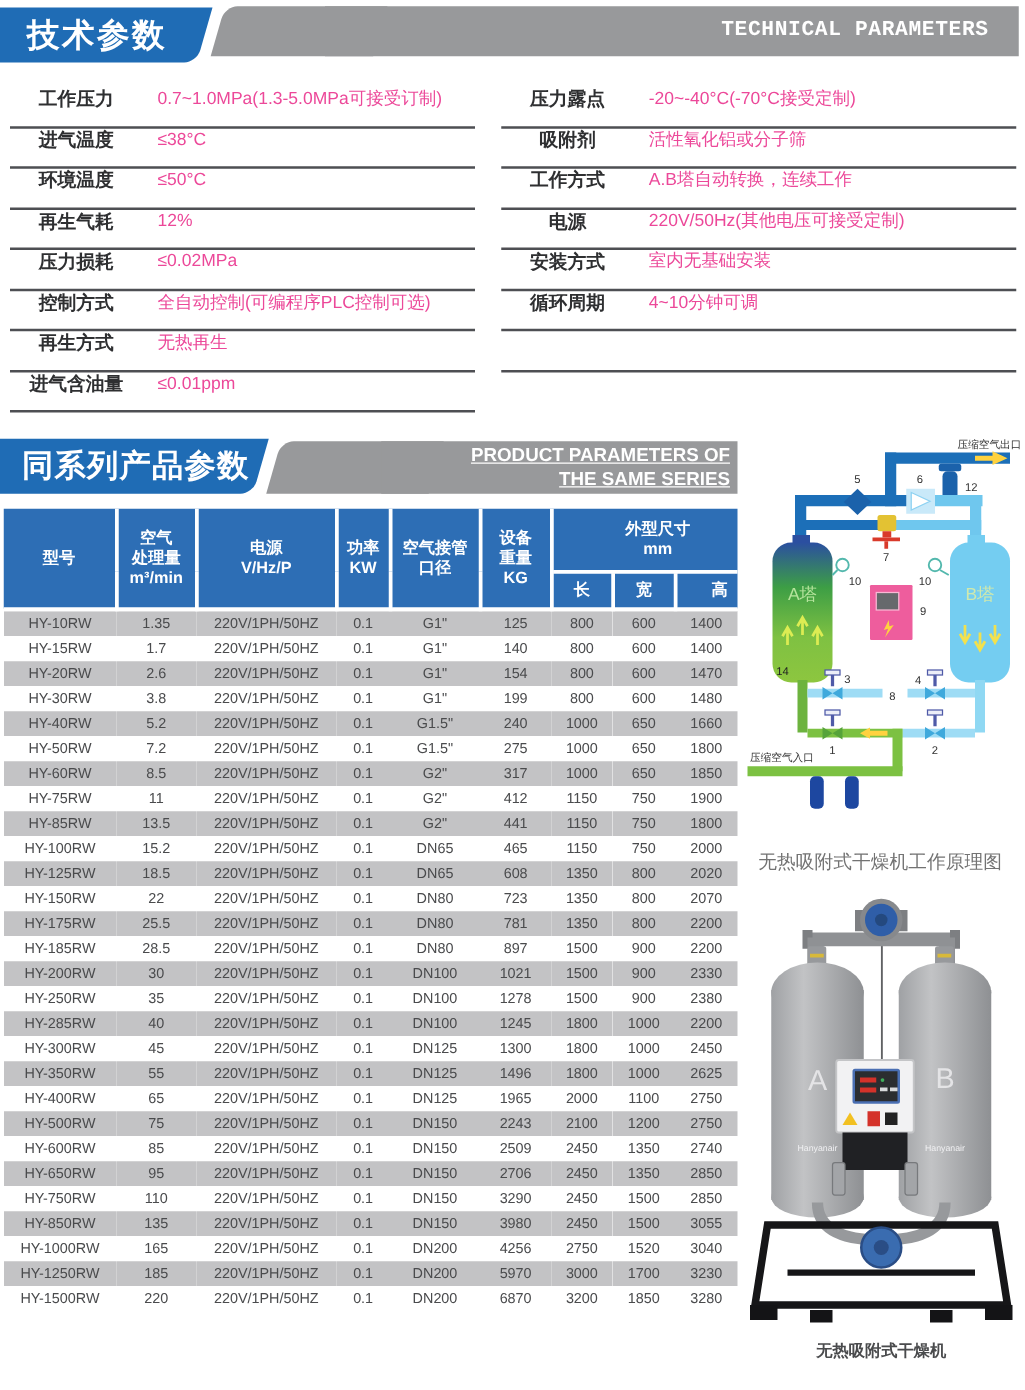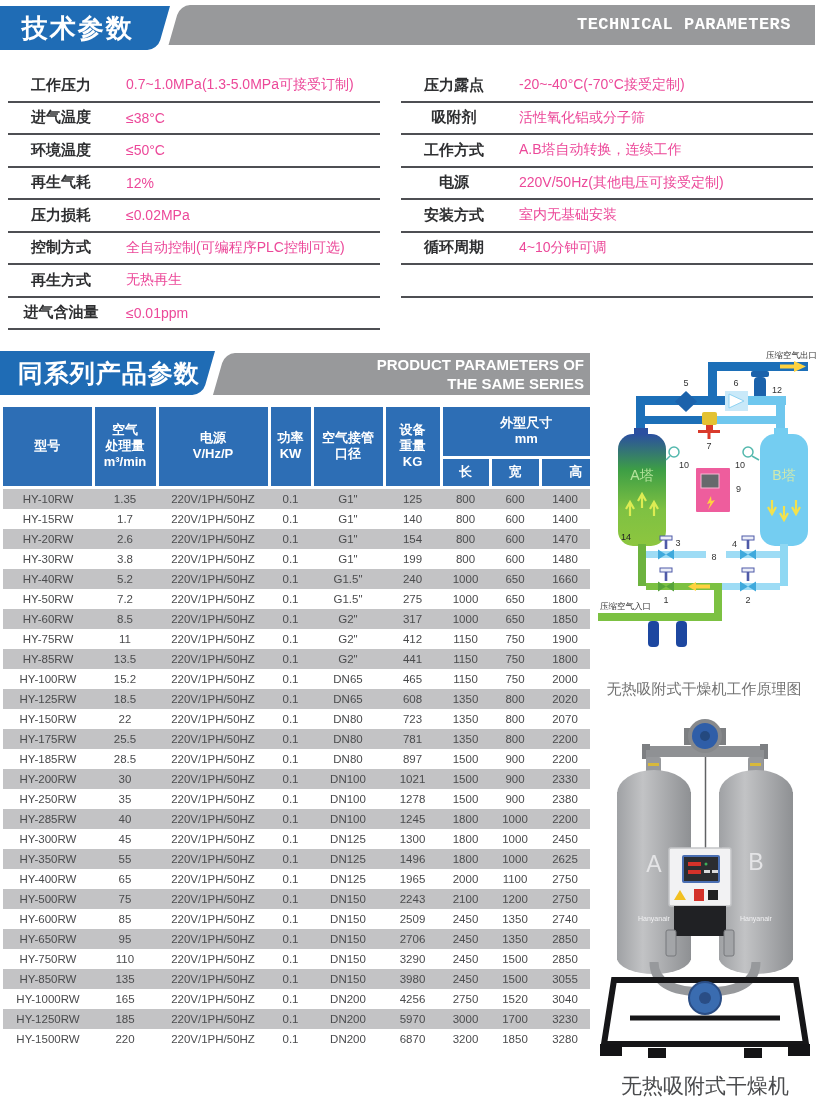--- a/index.html
+++ b/index.html
@@ -19,27 +19,27 @@
   #tab1{left:0;top:6px;width:170px;height:44px;}
   #tab1 .tab-inner{font-size:26px;line-height:44px;padding-left:28px;letter-spacing:2px;}
   #gb1-skew{left:180px;top:5px;width:130px;height:40px;}
   #gb1-rect{left:260px;top:5px;width:555px;height:40px;}
   #gb1-text{left:300px;top:5px;width:491px;height:40px;line-height:40px;font-size:17px;letter-spacing:.5px;font-family:Liberation Mono, monospace;}
 
   #tab2{left:0;top:351px;width:215px;height:44px;}
   #tab2 .tab-inner{font-size:25px;line-height:44px;padding-left:24px;letter-spacing:1px;}
   #gb2-skew{left:225px;top:353px;width:130px;height:42px;}
   #gb2-rect{left:305px;top:353px;width:285px;height:42px;}
-  #gb2-text{left:300px;top:355px;width:284px;font-size:15px;line-height:19px;}
+  #gb2-text{left:300px;top:355px;width:284px;font-size:15px;line-height:19px;text-decoration:underline;}
 
   
   .tech-col{position:absolute;top:70px;}
   #tech-left{left:8px;width:372px;}
   #tech-right{left:401px;width:412px;}
-  .trow{display:flex;align-items:center;height:32.5px;border-bottom:2px solid #4e4f53;box-sizing:border-box;}
+  .trow{display:flex;align-items:flex-start;height:32.5px;border-bottom:2px solid #4e4f53;box-sizing:border-box;}
   .trow .lbl{width:106px;text-align:center;font-weight:bold;font-size:15px;color:#2e2f31;white-space:nowrap;}
   .trow .val{flex:1;font-size:14px;color:#ec4899;padding-left:12px;white-space:nowrap;}
 
   
   #series-table{position:absolute;left:3px;top:407px;width:587px;border-collapse:collapse;table-layout:fixed;}
   #series-table th{background:#2d6eb5;color:#fff;font-size:13px;font-weight:bold;text-align:center;
       vertical-align:middle;border:3px solid #fff;padding:0;}
   #series-table th span{white-space:pre-line;display:block;line-height:1.25;}
   #series-table thead tr:first-child th{border-top:0;}
   #series-table th:first-child{border-left:0;}
@@ -49,21 +49,21 @@
   #series-table tbody td{font-size:11.5px;color:#4a4b4d;text-align:center;height:20px;padding:0;
       white-space:nowrap;overflow:hidden;}
   #series-table tbody tr:nth-child(odd){background:#c3c3c5;}
 
   
   #schematic{position:absolute;left:588px;top:348px;}
   #schematic-caption{position:absolute;left:588px;top:680px;width:232px;text-align:center;
       font-size:15px;color:#737373;white-space:nowrap;}
   #product-photo{position:absolute;left:590px;top:700px;}
   #photo-caption{position:absolute;left:590px;top:1072px;width:230px;text-align:center;
-      font-size:21px;color:#4a4b4d;white-space:nowrap;}
+      font-size:13px;color:#4a4b4d;white-space:nowrap;font-weight:bold;}
 
   #footnote{position:absolute;left:8px;top:1128px;width:580px;font-family:"Liberation Serif","DejaVu Serif",serif;
       font-style:italic;font-size:14px;color:#3a3a3a;white-space:nowrap;}
 
   svg text{font-family:"Liberation Sans","DejaVu Sans",sans-serif;}
 </style>
 </head>
 <body>
 
 <div class="page">

